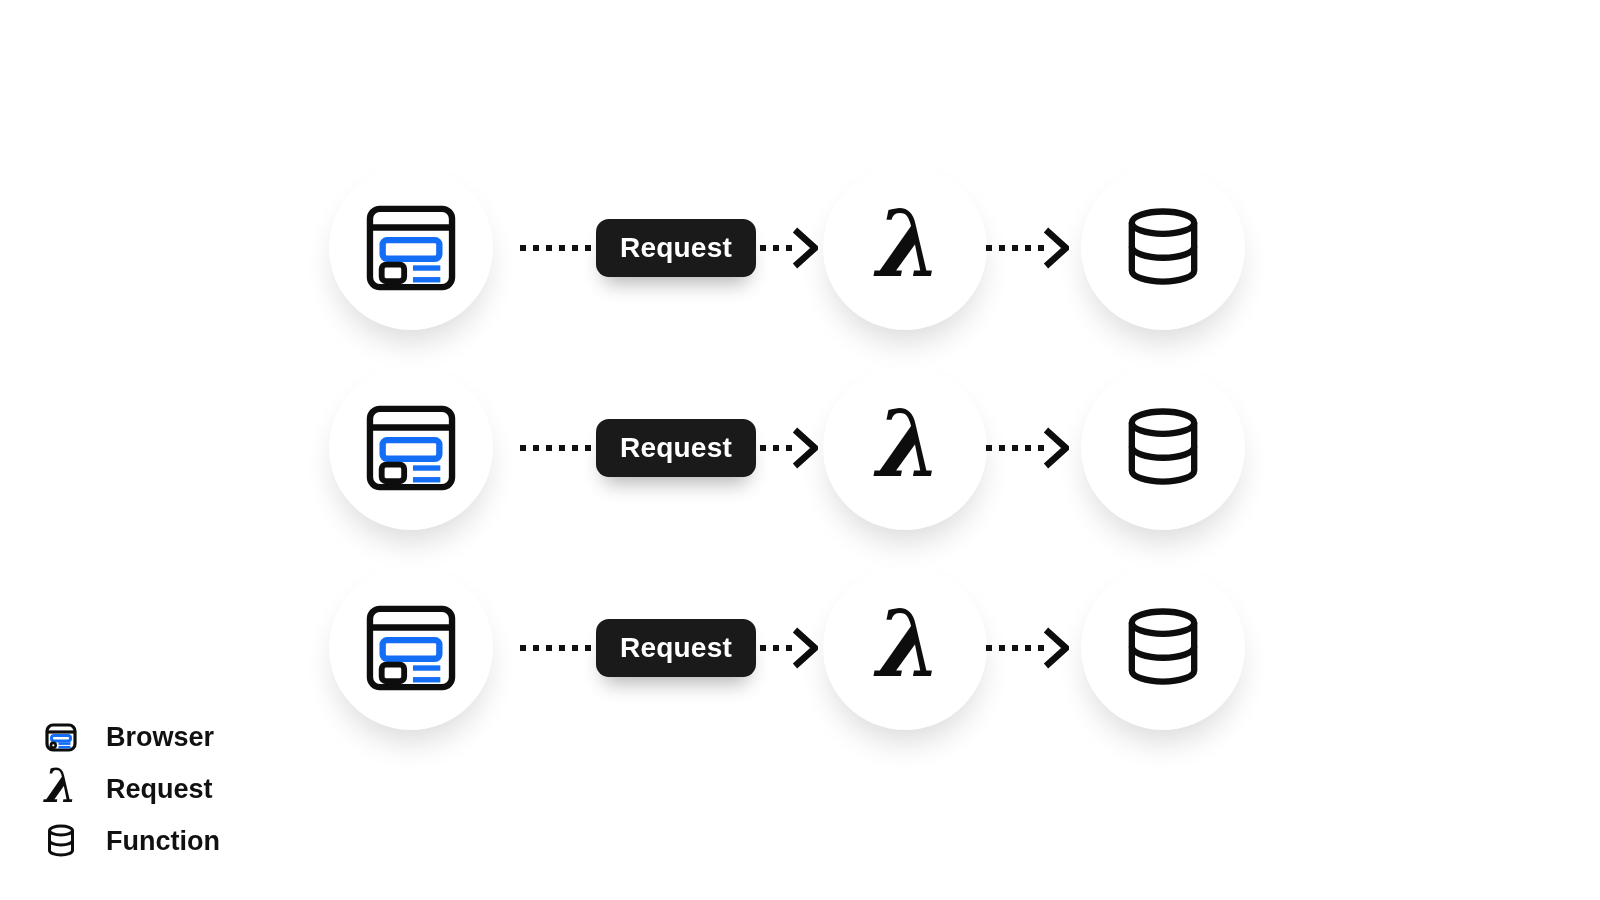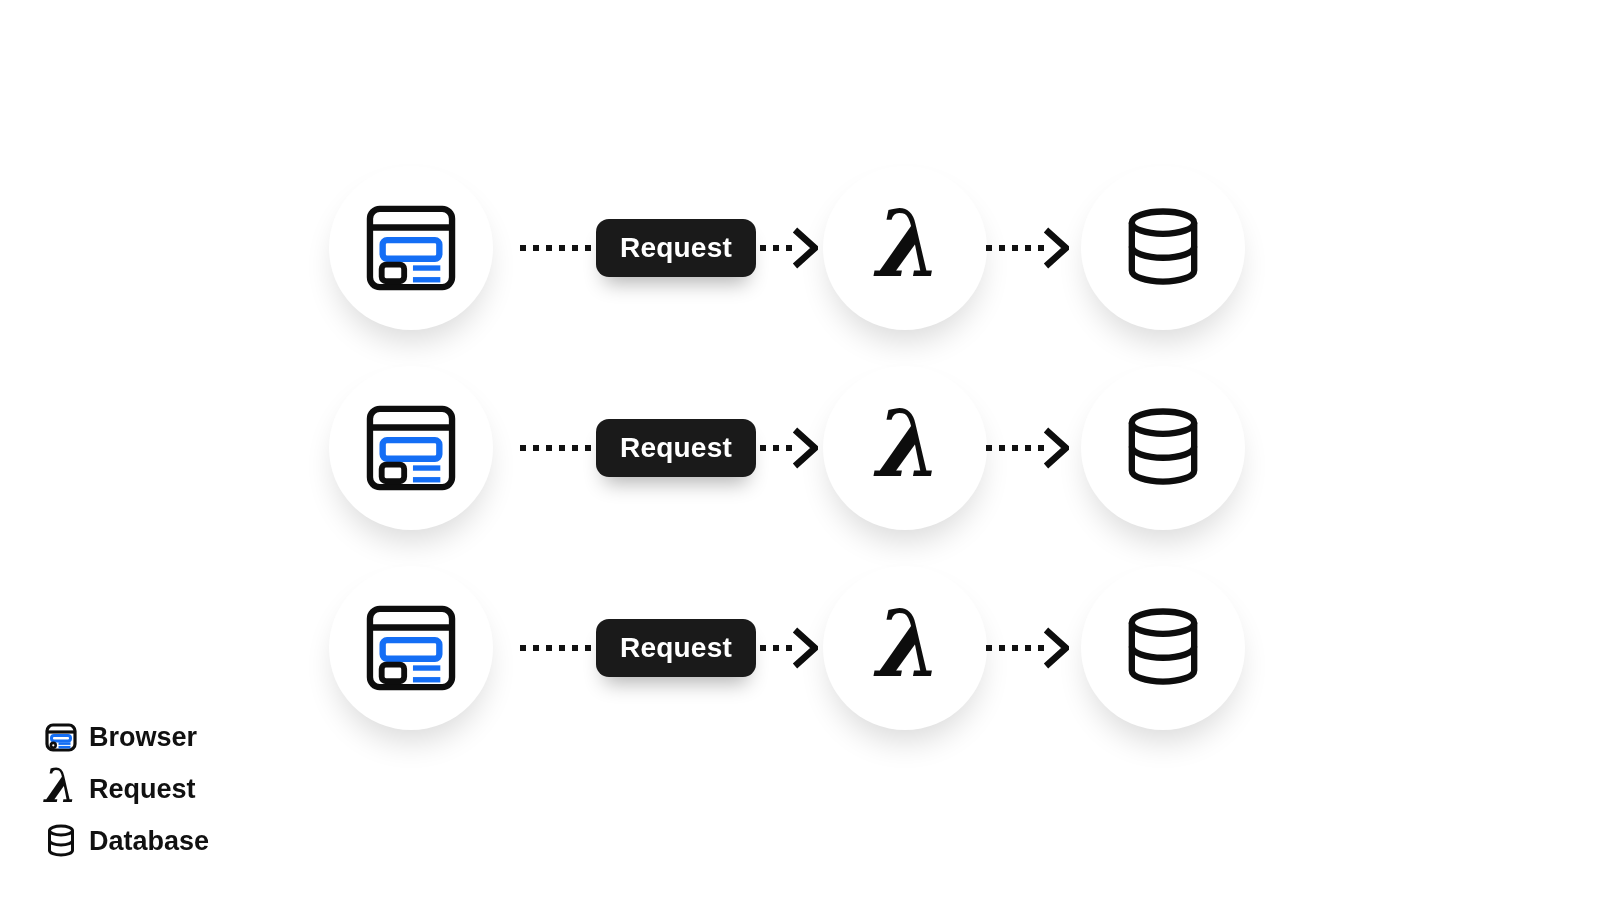--- a/index.html
+++ b/index.html
@@ -41,21 +41,21 @@
     background:#1a1a1a;border-radius:13px;color:#ffffff;
     display:flex;align-items:center;justify-content:center;
     font-size:28px;font-weight:600;letter-spacing:.2px;
     box-shadow:0 14px 20px -8px rgba(0,0,0,0.30);
   }
 
   
   .legend{position:absolute;left:44px;top:711px;}
   .legend-item{display:flex;align-items:center;height:52px;}
   .legend-icon-cell{width:34px;display:flex;align-items:center;justify-content:center;}
-  .legend-label{margin-left:11px;font-size:27px;font-weight:700;color:#111111;}
+  .legend-label{margin-left:28px;font-size:27px;font-weight:700;color:#111111;}
   .legend-lambda{
     font-family:"DejaVu Serif",serif;font-style:italic;font-weight:700;
     font-size:46px;line-height:1;color:#0d0d0d;transform:translateY(-3px);
   }
   svg{display:block}
 </style>
 </head>
 <body>
 
 <div class="canvas">
@@ -207,17 +207,17 @@
     </div>
 
     <div class="legend-item">
       <span class="legend-icon-cell">
         <svg viewBox="0 0 30 34" width="30" height="34" fill="none">
           <ellipse cx="15" cy="6.5" rx="11.5" ry="4.5" stroke="#0d0d0d" stroke-width="3"></ellipse>
           <path d="M3.5 6.5 V26.5 a11.5 4.5 0 0 0 23 0 V6.5" stroke="#0d0d0d" stroke-width="3"></path>
           <path d="M3.5 16.5 a11.5 4.5 0 0 0 23 0" stroke="#0d0d0d" stroke-width="3"></path>
         </svg>
       </span>
-      <span class="legend-label">Database</span>
+      <span class="legend-label">Function</span>
     </div>
 
   </div>
 </div>
 
 </body></html>

